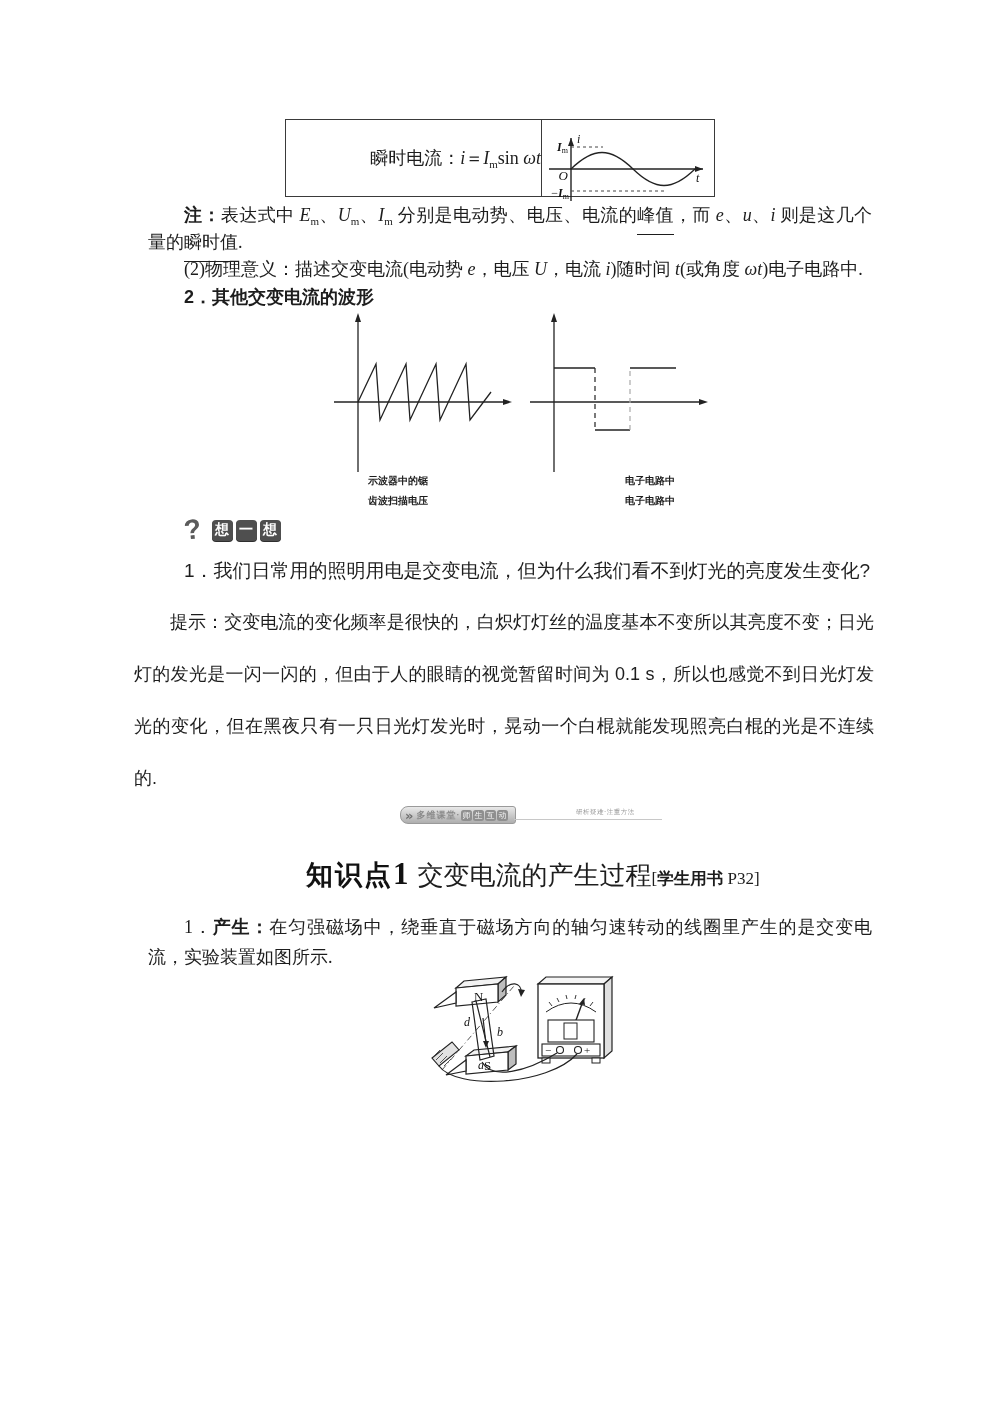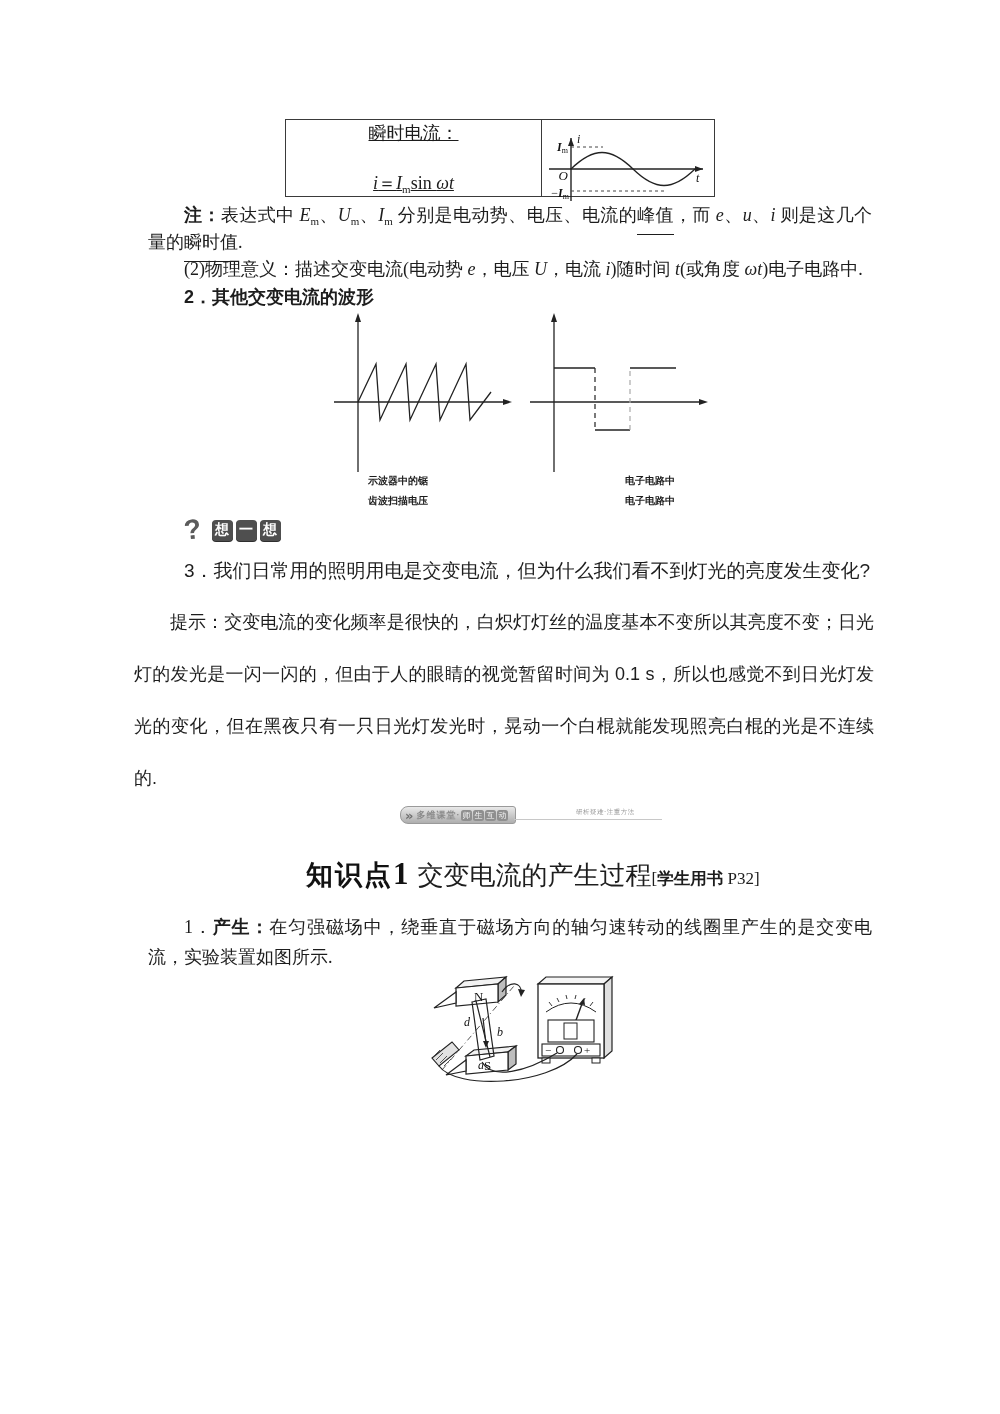--- a/index.html
+++ b/index.html
@@ -11,22 +11,22 @@
   i.v{font-style:italic;font-family:"Liberation Serif","DejaVu Serif",serif;}
   sub.s{font-size:11px;vertical-align:-4px;line-height:0;font-style:normal;}
   p.doc{margin:0;font-size:18px;line-height:27px;text-align:justify;}
   .indent{text-indent:36px;}
   .ul{border-bottom:1.5px solid #1d1d1d;padding-bottom:9px;}
 
   
   .inst-table{left:285px;top:119px;width:430px;height:78px;border:1.6px solid #3a3a3a;
               display:flex;box-sizing:border-box;}
   .inst-left{width:256px;border-right:1.6px solid #3a3a3a;box-sizing:border-box;
-             display:flex;flex-direction:column;align-items:center;justify-content:space-between;
-             font-size:18px;line-height:26px;text-decoration:underline;}
+             display:flex;flex-direction:row;align-items:center;justify-content:flex-end;
+             font-size:18px;line-height:26px;}
   .inst-right{flex:1;display:flex;align-items:center;justify-content:center;margin-top:17px;}
 
   
   .wave-cap{position:absolute;font-size:10px;line-height:20px;text-align:center;font-weight:600;}
 
   
   .think{left:184px;top:514px;display:flex;align-items:center;}
   .qmark{font-family:"Liberation Sans","DejaVu Sans",sans-serif;font-weight:bold;
          font-size:28px;color:#5b5b5b;margin-right:9px;transform:rotate(-6deg);}
   .tbox{display:inline-flex;width:21px;height:21px;background:#4f4f4f;color:#fdfdfd;
@@ -140,21 +140,21 @@
     <div>电子电路中</div>
   </div>
 
   <div class="abs think">
     <span class="qmark">?</span>
     <span class="tbox">想</span>
     <span class="tbox">一</span>
     <span class="tbox">想</span>
   </div>
 
-  <p class="abs sans-p" style="left:134px;top:558px;width:740px;text-indent:50px;font-size:19px;">3．我们日常用的照明用电是交变电流，但为什么我们看不到灯光的亮度发生变化?</p>
+  <p class="abs sans-p" style="left:134px;top:558px;width:740px;text-indent:50px;font-size:19px;">1．我们日常用的照明用电是交变电流，但为什么我们看不到灯光的亮度发生变化?</p>
 
   <p class="abs sans-p" style="left:134px;top:596px;width:740px;font-size:18px;line-height:52px;text-indent:36px;">
     <span>提示：</span><span>交变电流的变化频率是很快的，白炽灯灯丝的温度基本不变所以其亮度不变；日光灯的发光是一闪一闪的，但由于人的眼睛的视觉暂留时间为 0.1 s，所以也感觉不到日光灯发光的变化，但在黑夜只有一只日光灯发光时，晃动一个白棍就能发现照亮白棍的光是不连续的.</span>
   </p>
 
   <div class="abs banner">
     <div class="banner-pill">
       <span class="chev">»</span>
       <span class="banner-label">多维课堂·</span>
       <span class="bbox">师</span>

